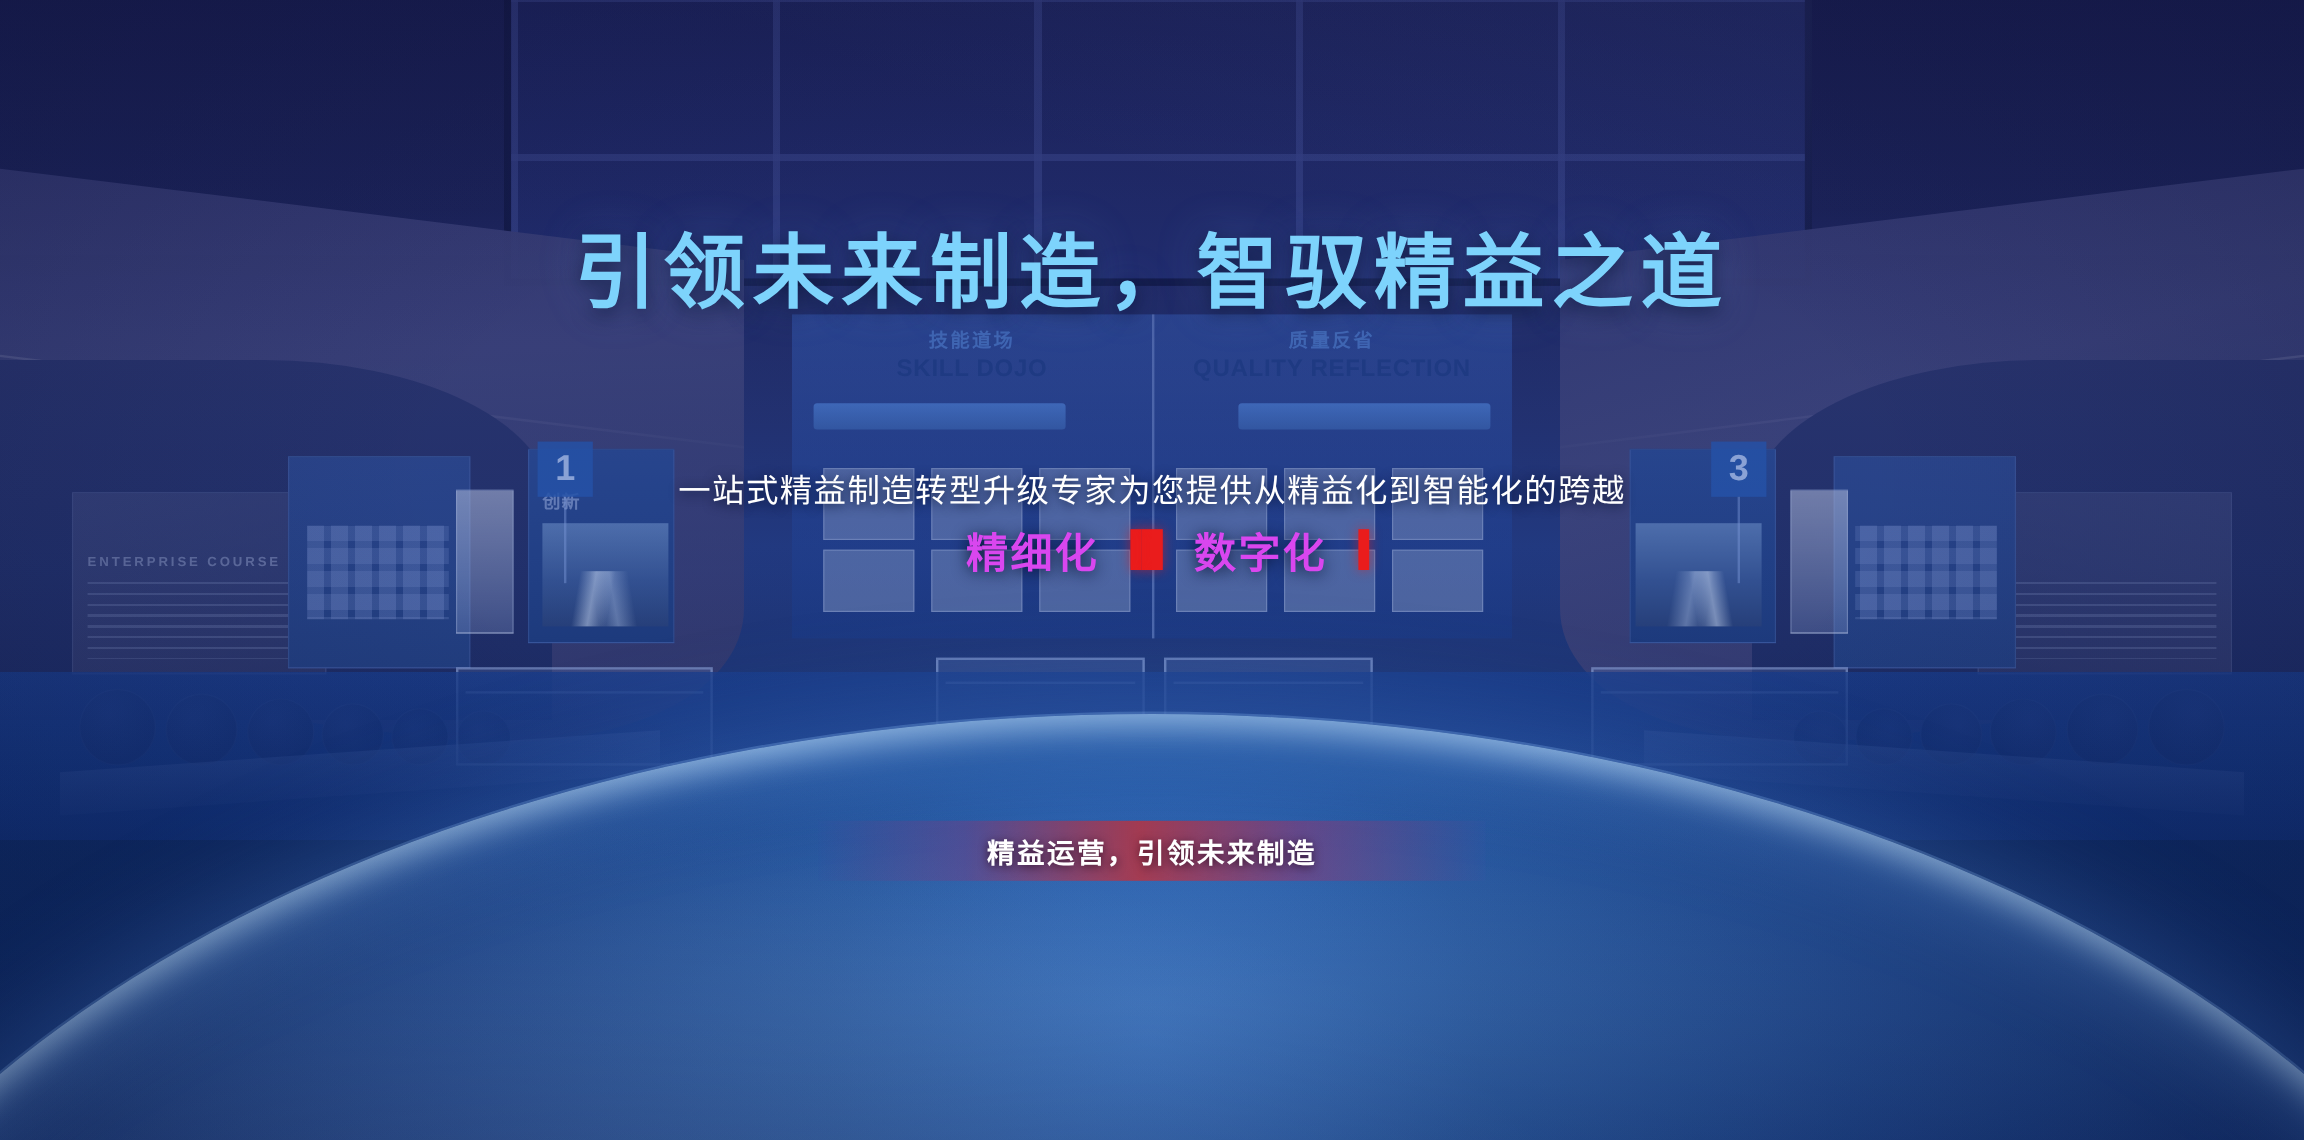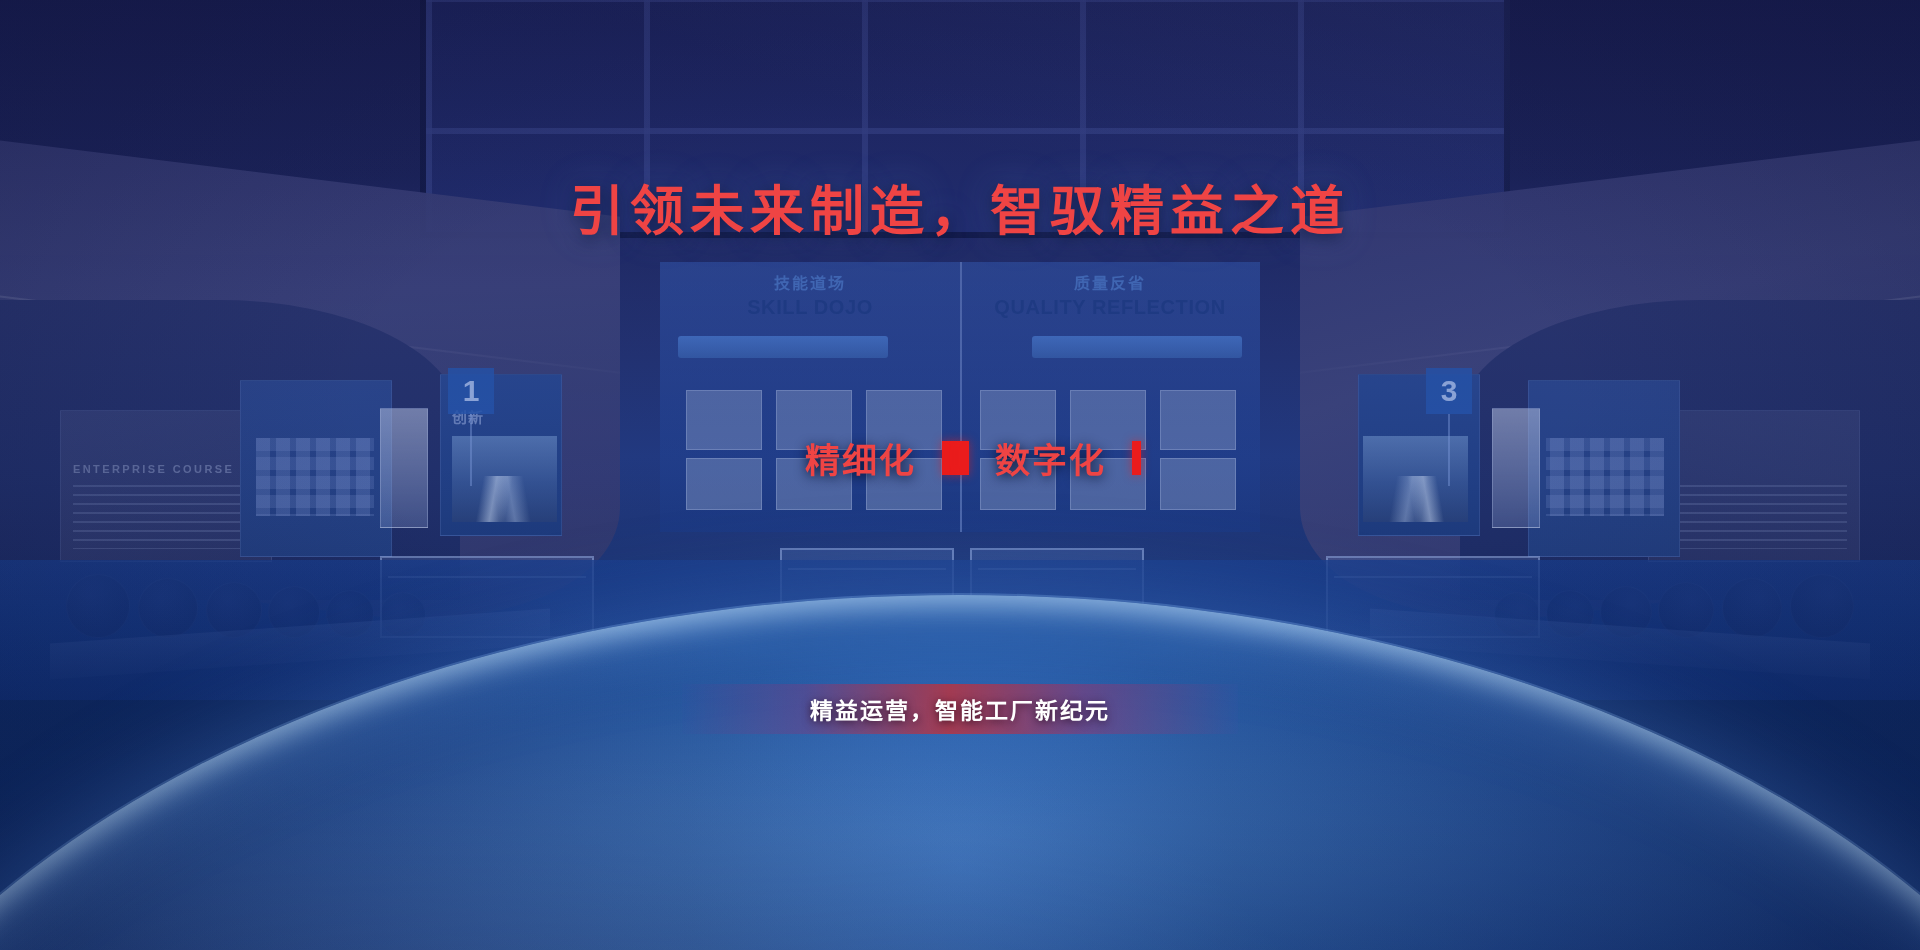--- a/index.html
+++ b/index.html
@@ -302,22 +302,22 @@
   .content {
     position: absolute;
     inset: 0;
     z-index: 20;
   }
 
   .headline {
     position: absolute;
     left: 0; right: 0; top: 148px;
     text-align: center;
-    color: #ef4444;
-    font-size: 54px;
+    color: #7dd3fc;
+    font-size: 68px;
     font-weight: 700;
     letter-spacing: 6px;
     line-height: 1;
     text-shadow: 0 4px 16px rgba(8,16,50,.75), 0 0 38px rgba(120,170,255,.30);
     white-space: nowrap;
   }
 
   .subtitle {
     position: absolute;
     left: 0; right: 0; top: 360px;
@@ -333,21 +333,21 @@
   .keywords {
     position: absolute;
     left: 0; right: 0; top: 432px;
     display: flex;
     align-items: center;
     justify-content: center;
     gap: 0;
     white-space: nowrap;
   }
   .kw {
-    color: #ef4444;
+    color: #d946ef;
     font-size: 35px;
     font-weight: 700;
     letter-spacing: 2px;
     text-shadow: 0 2px 12px rgba(6,14,44,.9);
     padding: 0 26px;
   }
   .kw-sep {
     width: 9px;
     height: 34px;
     background: #ea1c1c;
@@ -505,28 +505,29 @@
   </div>
   <div class="earth-rim"></div>
 
   <div class="tint"></div>
   <div class="vignette"></div>
 
   <div class="content">
 
     <h1 class="headline">引领未来制造，智驭精益之道</h1>
 
+    <p class="subtitle">一站式精益制造转型升级专家为您提供从精益化到智能化的跨越</p>
 
     <div class="keywords">
       <span class="kw">精细化</span>
       <span class="kw-sep"></span>
       <span class="kw-sep"></span>
       <span class="kw-sep"></span>
       <span class="kw">数字化</span>
       <span class="kw-sep"></span>
     </div>
 
     <div class="badge">
-      <span class="badge-text">精益运营，智能工厂新纪元</span>
+      <span class="badge-text">精益运营，引领未来制造</span>
     </div>
 
   </div>
 </div>
 
 </body></html>

